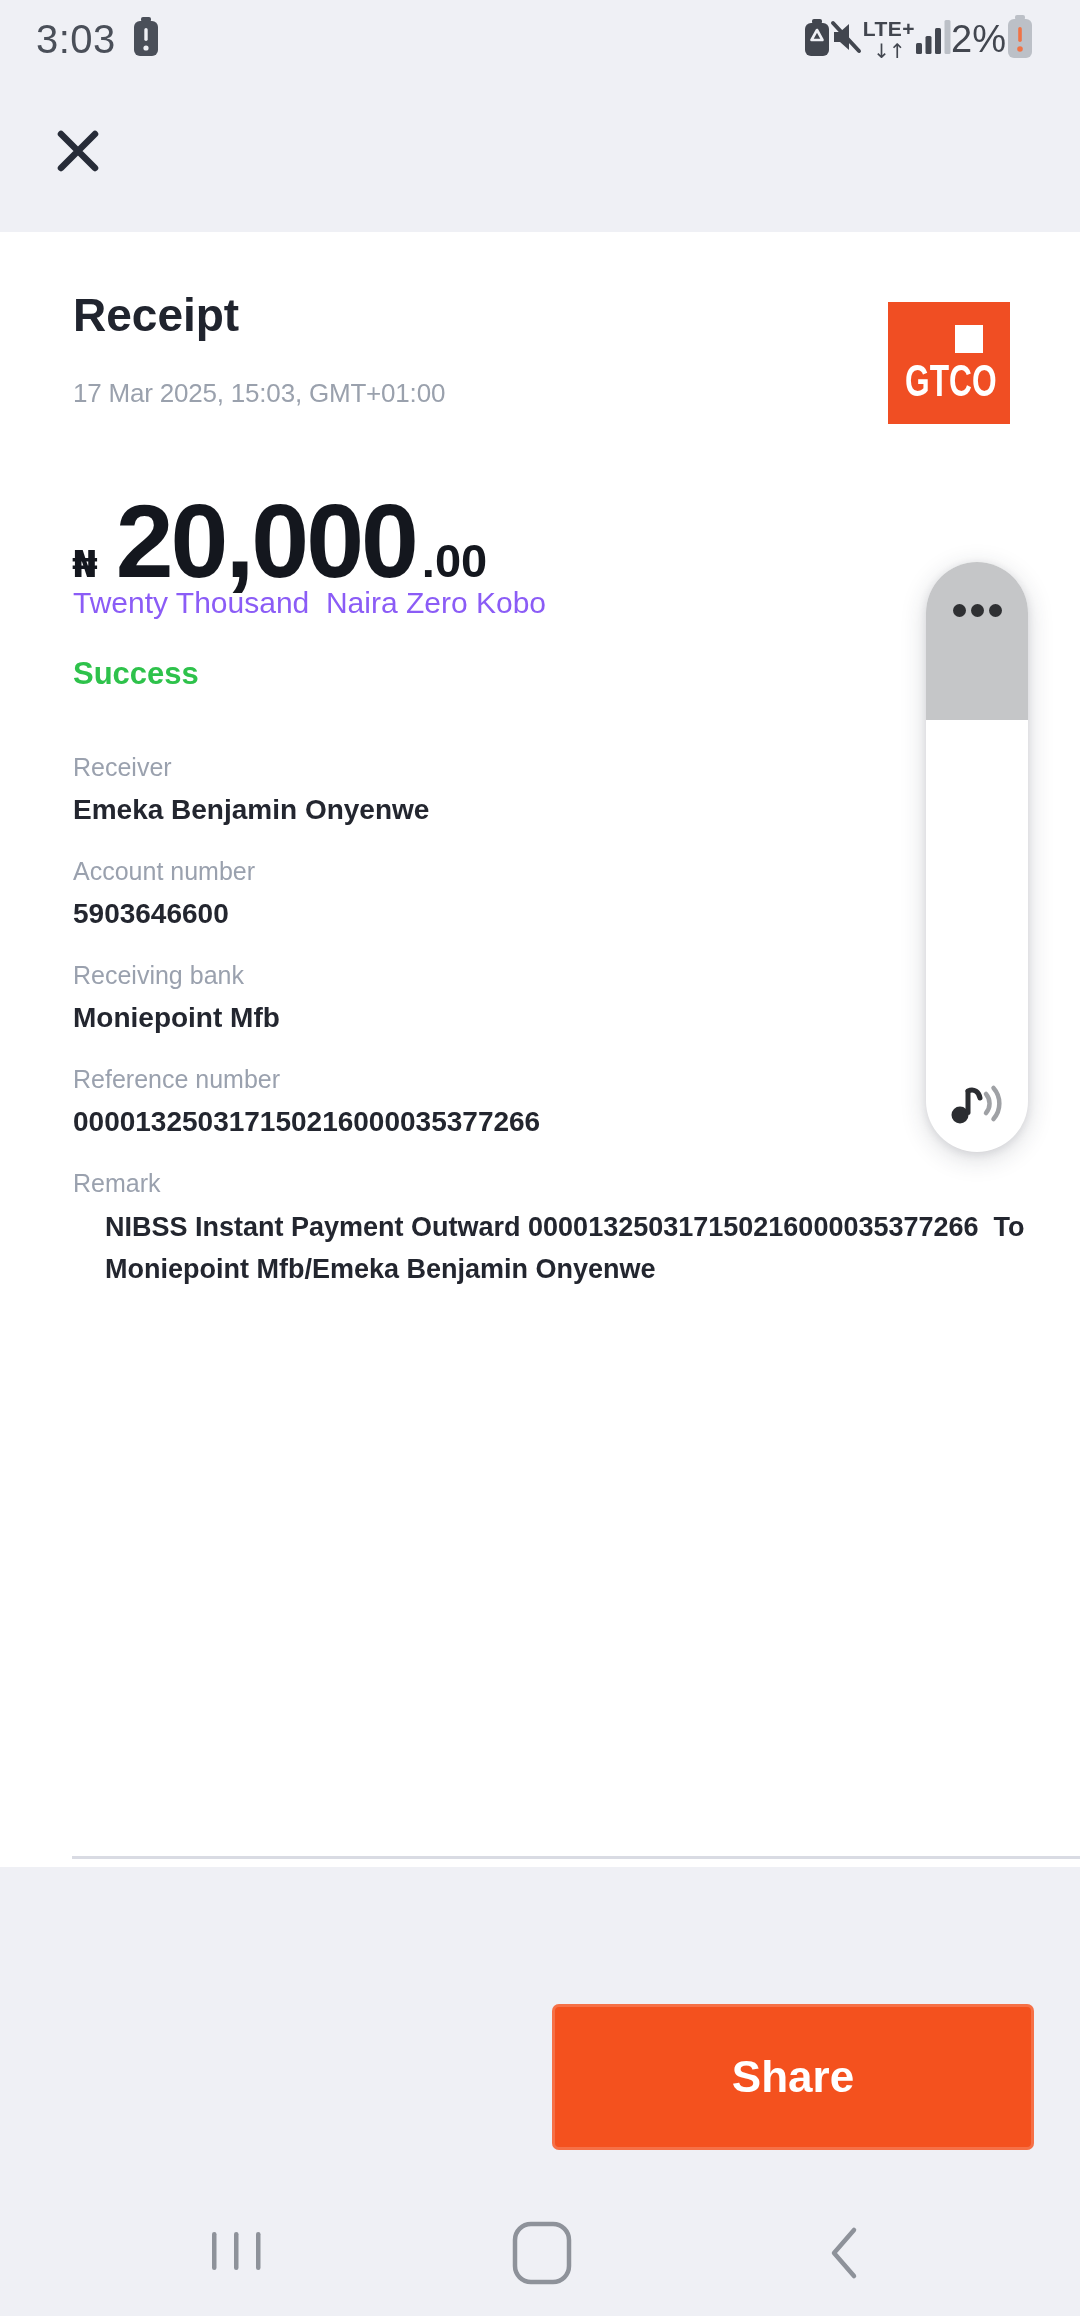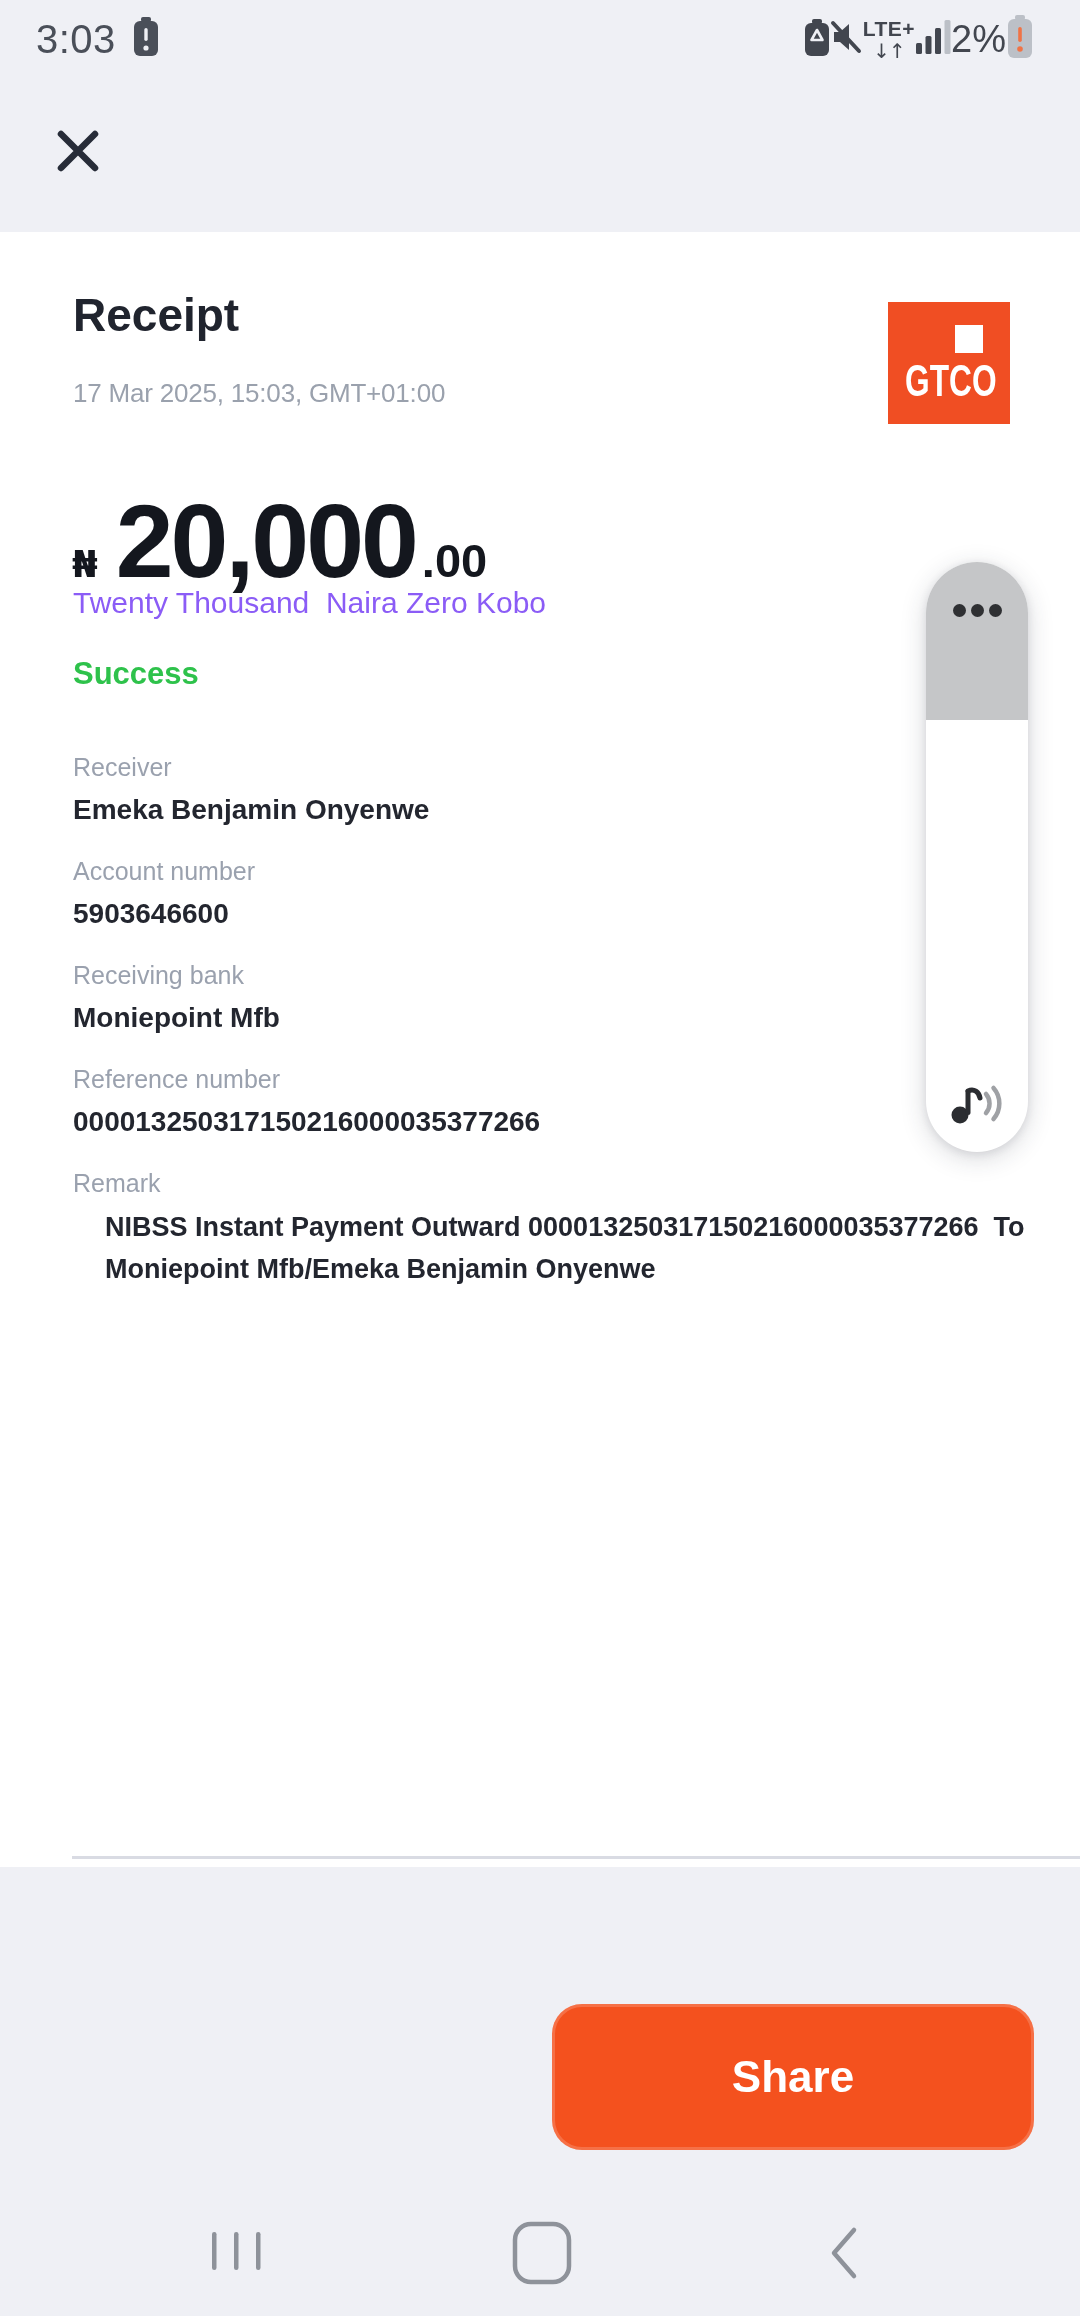--- a/index.html
+++ b/index.html
@@ -63,21 +63,21 @@
   .edge-top { position:absolute; top:0; left:0; right:0; height:158px;
     background:#c5c6c8; border-radius:51px 51px 0 0;
     display:flex; justify-content:center; align-items:flex-start; padding-top:42px; gap:5px; }
   .dot { width:13px; height:13px; border-radius:50%; background:#2f3033; }
   .music-btn { position:absolute; left:50%; transform:translateX(-50%); bottom:18px;
     width:76px; height:60px; background:none; border:none; cursor:pointer;
     display:flex; align-items:center; justify-content:center; }
 
   
   .share-btn { position:absolute; left:552px; top:2004px; width:482px; height:146px;
-    border:none; border-radius:30px; background:var(--share-orange,#f4511e);
+    border:none; border-radius:7px; background:var(--share-orange,#f4511e);
     color:#fff; font-size:44px; font-weight:700; cursor:pointer;
     font-family:"Liberation Sans",sans-serif;
     box-shadow:inset 0 0 0 3px rgba(255,255,255,.18); }
 
   .nav-btn { position:absolute; background:none; border:none; cursor:pointer; }
   .nav-recents { left:204px; top:2226px; width:64px; height:52px; }
   .nav-home    { left:510px; top:2220px; width:64px; height:68px; }
   .nav-back    { left:820px; top:2222px; width:48px; height:64px; }
 </style>
 </head>

